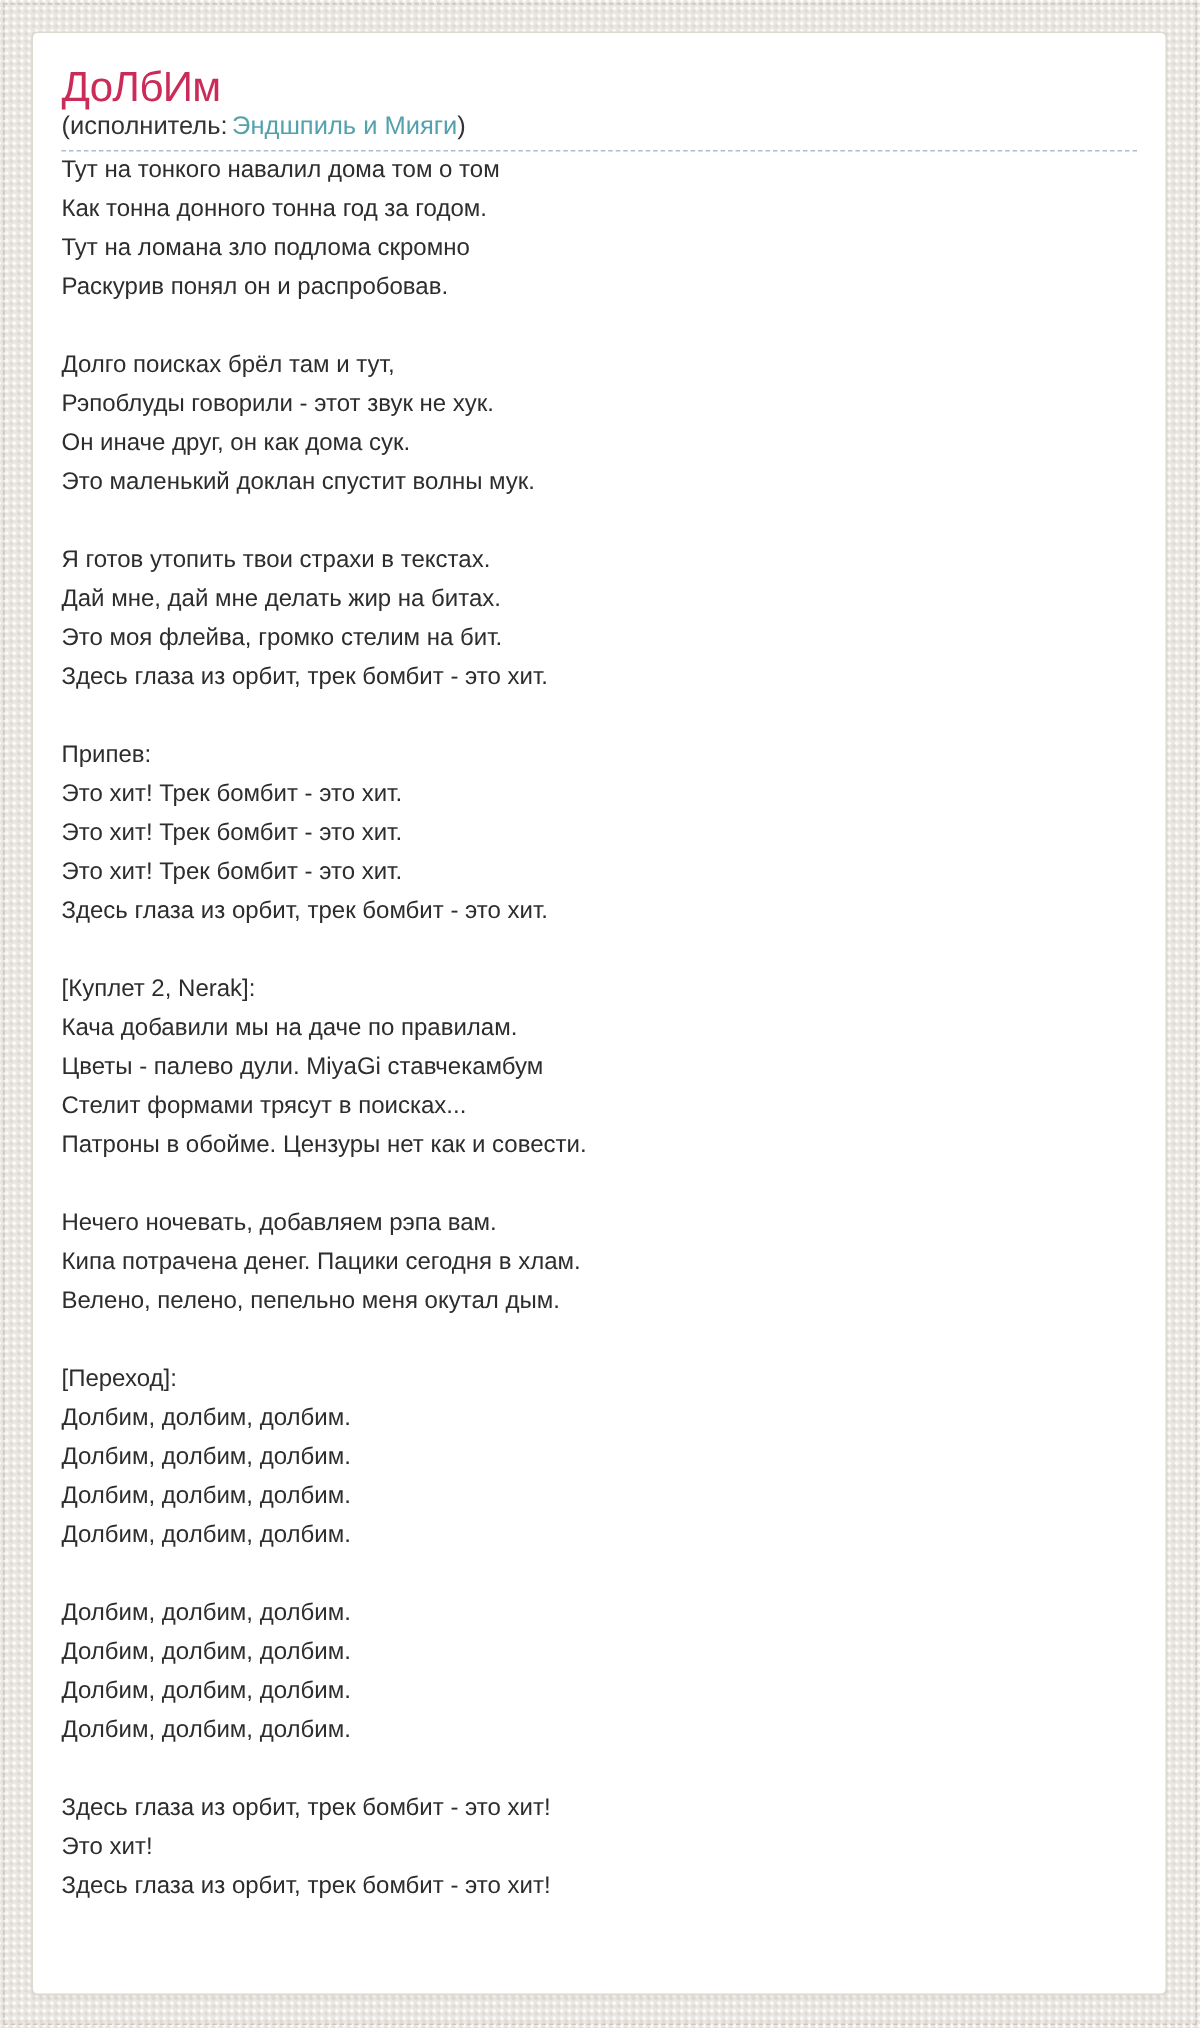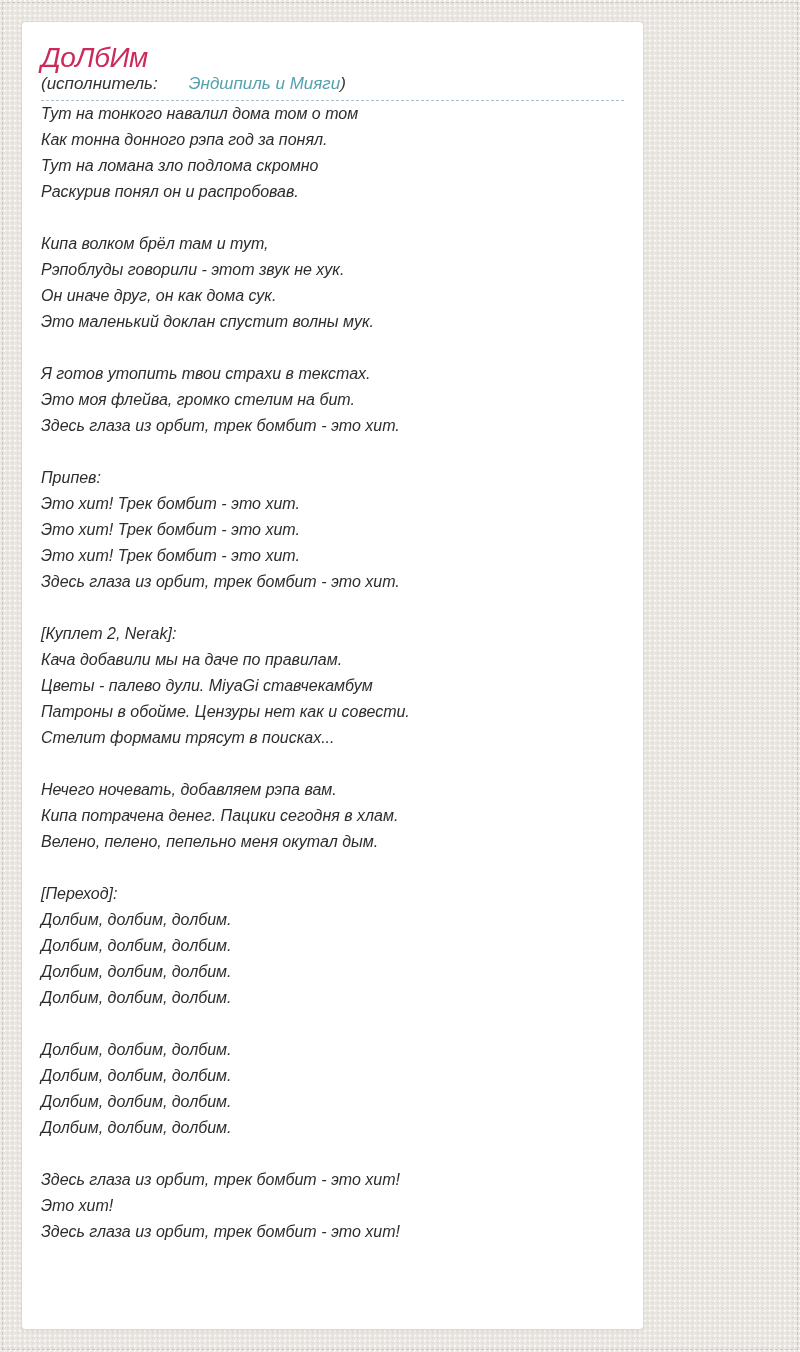--- a/index.html
+++ b/index.html
@@ -28,28 +28,27 @@
   .edge-frame {
     position: absolute;
     left: 2px; top: 2px; right: 2px; bottom: 2px;
     border: 1px dashed #ccc6bf;
     pointer-events: none;
   }
   .card {
     position: absolute;
     left: 21px;
     top: 21px;
-    width: 623px;
+    width: 757px;
     height: 1309px;
     background: var(--card-bg);
     border: 1px solid #dcd8d2;
     border-radius: 4px;
     box-shadow: 0 1px 2px rgba(120,110,100,0.12);
     padding: 21px 19px 24px 19px;
-    font-style: italic;
   }
   h1.song-title {
     margin: 0;
     font-size: 28px;
     line-height: 30px;
     font-weight: 400;
     letter-spacing: -0.5px;
     color: var(--title-color);
   }
   .artist-row {
@@ -57,21 +56,20 @@
     font-size: 17px;
     line-height: 18px;
     color: #333333;
     padding-bottom: 7px;
     border-bottom: 1px dashed var(--separator-color);
   }
   .artist-row a {
     color: var(--link-color);
     text-decoration: none;
     cursor: pointer;
-    margin-left: 28px;
   }
   .artist-label { margin-right: 3px; }
   .lyrics {
     margin-top: 0;
     font-size: 16px;
     line-height: 26px;
     color: var(--text-color);
   }
   .stanza { margin: 0 0 26px 0; }
   .stanza:last-child { margin-bottom: 0; }
@@ -85,48 +83,49 @@
 <div class="card">
   <h1 class="song-title">ДоЛбИм</h1>
 
   <div class="artist-row">
     <span class="artist-label">(исполнитель:</span><a href="#">Эндшпиль и Мияги</a><span>)</span>
   </div>
 
   <div class="lyrics">
       <div class="stanza">
         <div class="lyric-line">Тут на тонкого навалил дома том о том</div>
-        <div class="lyric-line">Как тонна донного рэпа год за понял.</div>
+        <div class="lyric-line">Как тонна донного тонна год за годом.</div>
         <div class="lyric-line">Тут на ломана зло подлома скромно</div>
         <div class="lyric-line">Раскурив понял он и распробовав.</div>
       </div>
       <div class="stanza">
-        <div class="lyric-line">Кипа волком брёл там и тут,</div>
+        <div class="lyric-line">Долго поисках брёл там и тут,</div>
         <div class="lyric-line">Рэпоблуды говорили - этот звук не хук.</div>
         <div class="lyric-line">Он иначе друг, он как дома сук.</div>
         <div class="lyric-line">Это маленький доклан спустит волны мук.</div>
       </div>
       <div class="stanza">
         <div class="lyric-line">Я готов утопить твои страхи в текстах.</div>
+        <div class="lyric-line">Дай мне, дай мне делать жир на битах.</div>
         <div class="lyric-line">Это моя флейва, громко стелим на бит.</div>
         <div class="lyric-line">Здесь глаза из орбит, трек бомбит - это хит.</div>
       </div>
       <div class="stanza">
         <div class="lyric-line">Припев:</div>
         <div class="lyric-line">Это хит! Трек бомбит - это хит.</div>
         <div class="lyric-line">Это хит! Трек бомбит - это хит.</div>
         <div class="lyric-line">Это хит! Трек бомбит - это хит.</div>
         <div class="lyric-line">Здесь глаза из орбит, трек бомбит - это хит.</div>
       </div>
       <div class="stanza">
         <div class="lyric-line">[Куплет 2, Nerak]:</div>
         <div class="lyric-line">Кача добавили мы на даче по правилам.</div>
         <div class="lyric-line">Цветы - палево дули. MiyaGi ставчекамбум</div>
+        <div class="lyric-line">Стелит формами трясут в поисках...</div>
         <div class="lyric-line">Патроны в обойме. Цензуры нет как и совести.</div>
-        <div class="lyric-line">Стелит формами трясут в поисках...</div>
       </div>
       <div class="stanza">
         <div class="lyric-line">Нечего ночевать, добавляем рэпа вам.</div>
         <div class="lyric-line">Кипа потрачена денег. Пацики сегодня в хлам.</div>
         <div class="lyric-line">Велено, пелено, пепельно меня окутал дым.</div>
       </div>
       <div class="stanza">
         <div class="lyric-line">[Переход]:</div>
         <div class="lyric-line">Долбим, долбим, долбим.</div>
         <div class="lyric-line">Долбим, долбим, долбим.</div>

